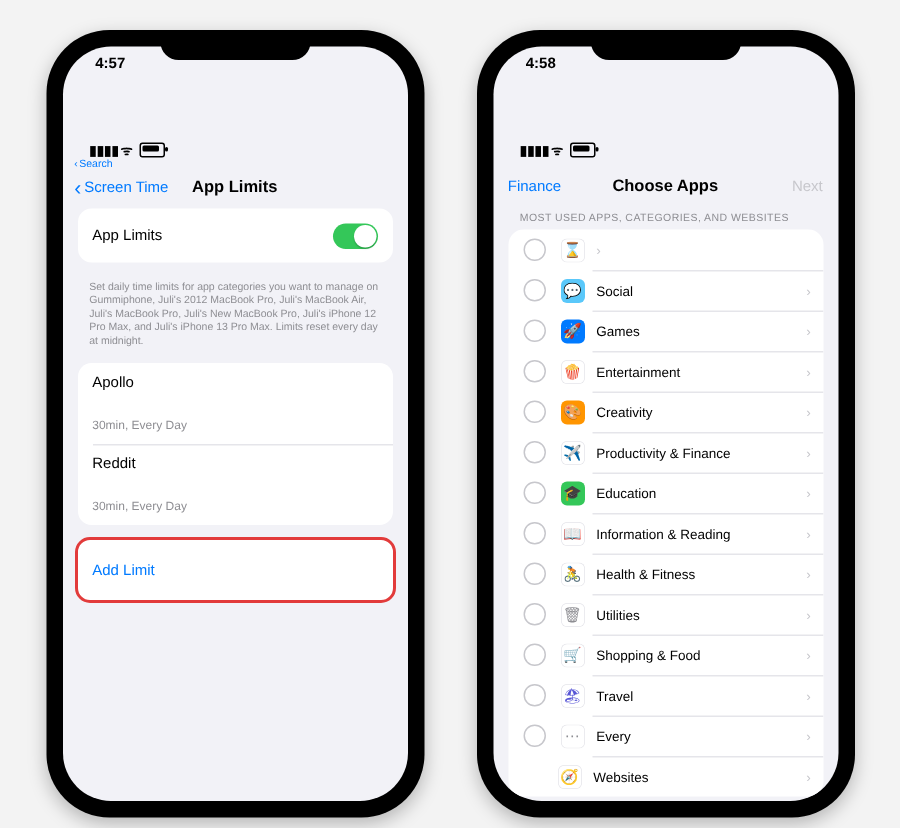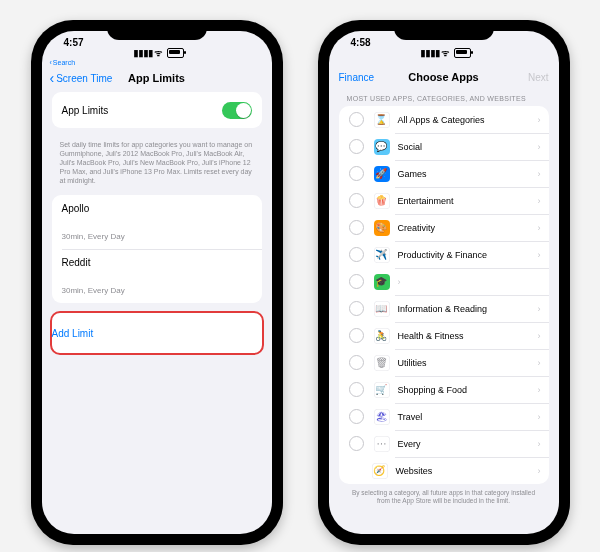--- a/index.html
+++ b/index.html
@@ -42,25 +42,26 @@
   background:#000;
   border-bottom-left-radius:12px;
   border-bottom-right-radius:12px;
   z-index:5;
 }
 
 .statusbar{
   height:28px;
   display:flex;
   align-items:flex-end;
-  justify-content:center;
+  justify-content:flex-start;
   padding:0 14px 0 18px;
   font-size:9px;
   font-weight:600;
   color:#000;
+  margin-top:47px;
 }
 .statusbar .left,.statusbar .right{display:flex;align-items:center;gap:1px;}
 .back-search{font-size:7px;color:#007aff;display:flex;align-items:center;gap:1px;margin-left:-2px;}
 .time{position:absolute;top:6px;left:22px;font-size:10px;font-weight:600;}
 
 
 .navbar{
   display:flex;align-items:center;justify-content:center;
   position:relative;
   padding:6px 10px 8px;
@@ -121,21 +122,21 @@
 }
 .addlimit{
   color:#007aff;font-size:10px;
 }
 .highlight-box{
   border:2px solid #e23b3b;
   border-radius:10px;
   margin:8px 8px;
   background:#fff;
 }
-.highlight-box .row{padding:10px 0;}
+.highlight-box .row{padding:10px 10px;}
 
 
 .section-header{
   color:#8e8e93;font-size:7px;
   letter-spacing:.3px;
   padding:4px 18px 4px;
   text-transform:uppercase;
 }
 .list{
   background:#fff;
@@ -264,21 +265,20 @@
         <span>Next</span>
       </div>
     </div>
 
     <div class="section-header">MOST USED APPS, CATEGORIES, AND WEBSITES</div>
 
     <div class="list" id="cat-list">
         <div class="lrow">
           <span class="radio"></span>
           <span class="icon" style="background:#ffffff;color:#8e8e93;box-shadow:inset 0 0 0 .5px #e5e5ea;">⌛</span>
-          <span class="label">All Apps &amp; Categories</span>
           <span class="chev">›</span>
         </div>
         <div class="lrow">
           <span class="radio"></span>
           <span class="icon" style="background:#5ac8fa;">💬</span>
           <span class="label">Social</span>
           <span class="chev">›</span>
         </div>
         <div class="lrow">
           <span class="radio"></span>
@@ -300,20 +300,21 @@
         </div>
         <div class="lrow">
           <span class="radio"></span>
           <span class="icon" style="background:#ffffff;color:#34c759;box-shadow:inset 0 0 0 .5px #e5e5ea;">✈️</span>
           <span class="label">Productivity &amp; Finance</span>
           <span class="chev">›</span>
         </div>
         <div class="lrow">
           <span class="radio"></span>
           <span class="icon" style="background:#34c759;">🎓</span>
+          <span class="label">Education</span>
           <span class="chev">›</span>
         </div>
         <div class="lrow">
           <span class="radio"></span>
           <span class="icon" style="background:#ffffff;color:#ff9500;box-shadow:inset 0 0 0 .5px #e5e5ea;">📖</span>
           <span class="label">Information &amp; Reading</span>
           <span class="chev">›</span>
         </div>
         <div class="lrow">
           <span class="radio"></span>

